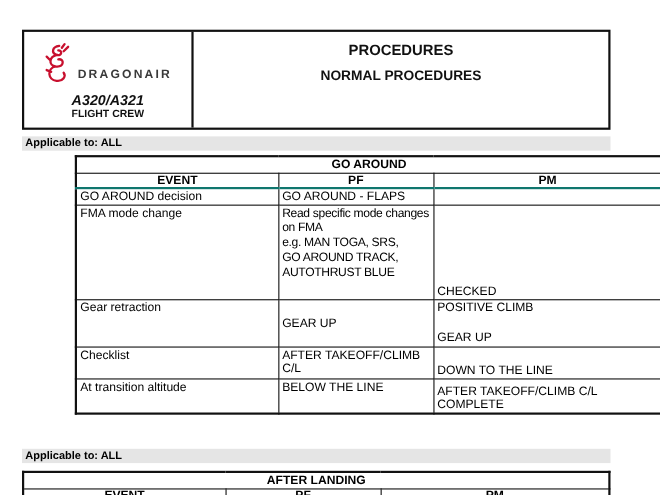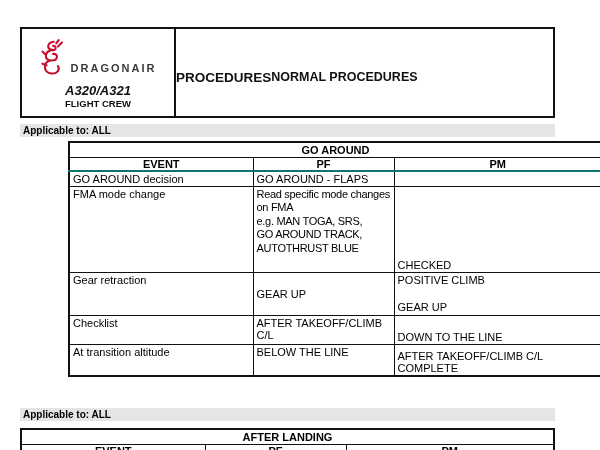--- a/index.html
+++ b/index.html
@@ -20,21 +20,21 @@
   }
   .logo-row { display:flex; align-items:flex-end; gap:5px; height:44px; }
   .dragon-svg { width:26px; height:42px; }
   .brand-name {
     font-size:11px; letter-spacing:2px; color:#3a3a3a; font-weight:bold;
     margin-bottom:5px;
   }
   .aircraft { font-size:13px; font-weight:bold; font-style:italic; margin-top:4px; }
   .fcom-line { font-size:9.5px; font-weight:bold; line-height:1.2; }
   .header-right {
-    flex:1; display:flex; flex-direction:row; align-items:center; text-align:center;
+    flex:1; display:flex; flex-direction:column; align-items:center; text-align:center;
   }
   .doc-title    { font-size:13.5px; font-weight:bold; margin-top:9px; }
   .doc-subtitle { font-size:12.5px; font-weight:bold; margin-top:9px; }
   .doc-section  { font-size:12.5px; margin-top:14px; }
   
   .apply-bar {
     position:absolute; left:20px; width:535px; height:13px;
     background:#e5e5e5; font-size:10px; font-weight:bold;
     line-height:13px; padding-left:3px; color:#000;
   }

